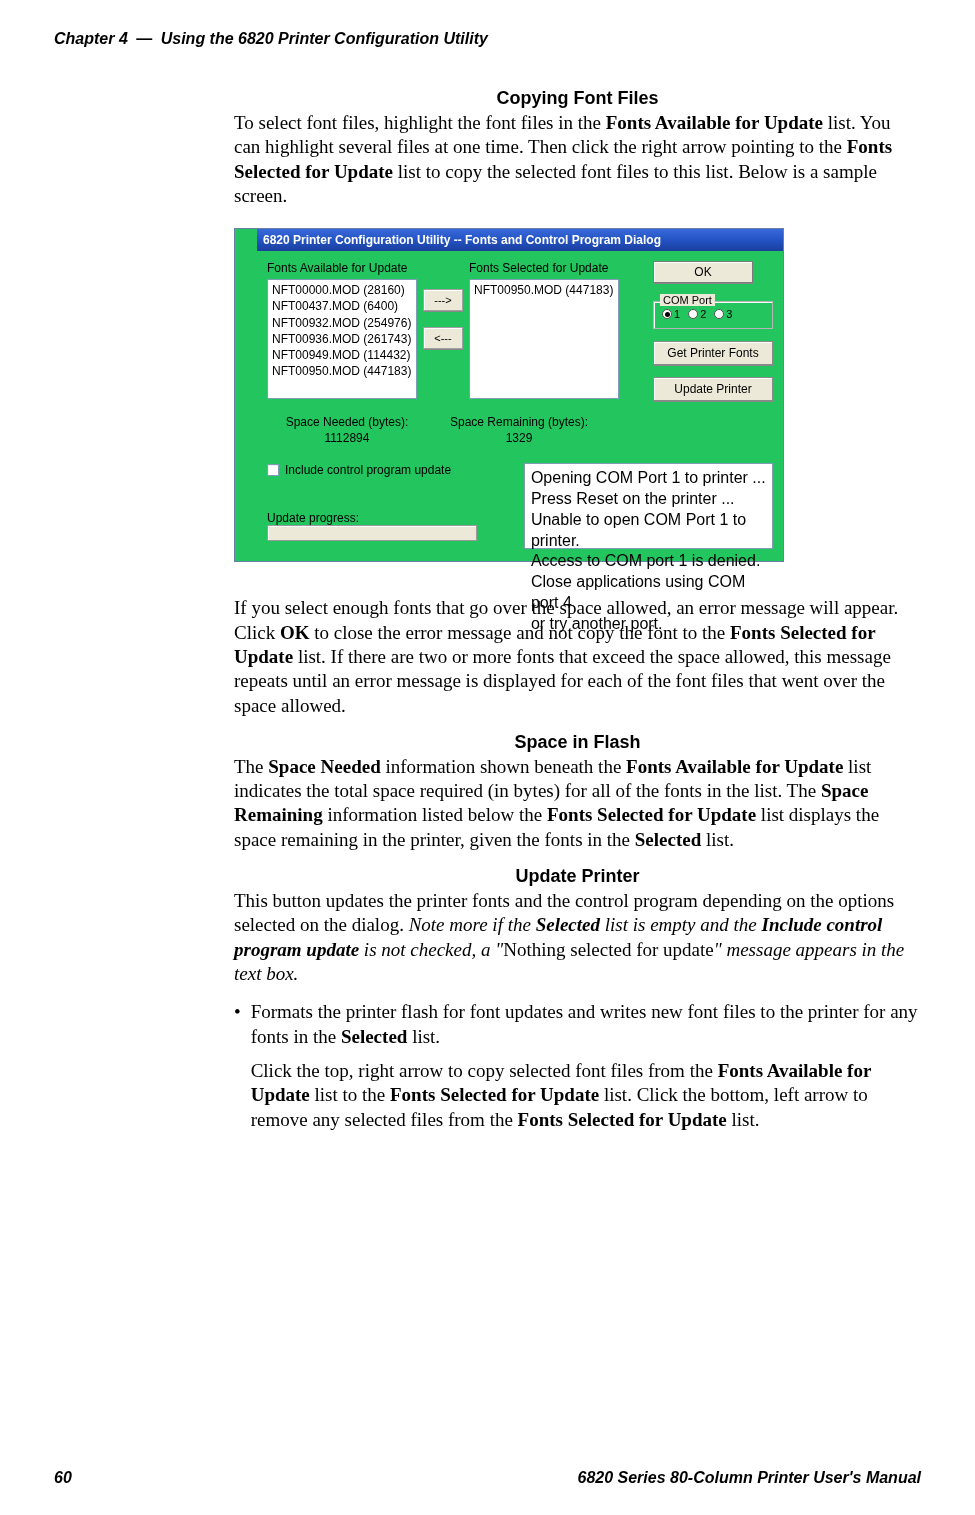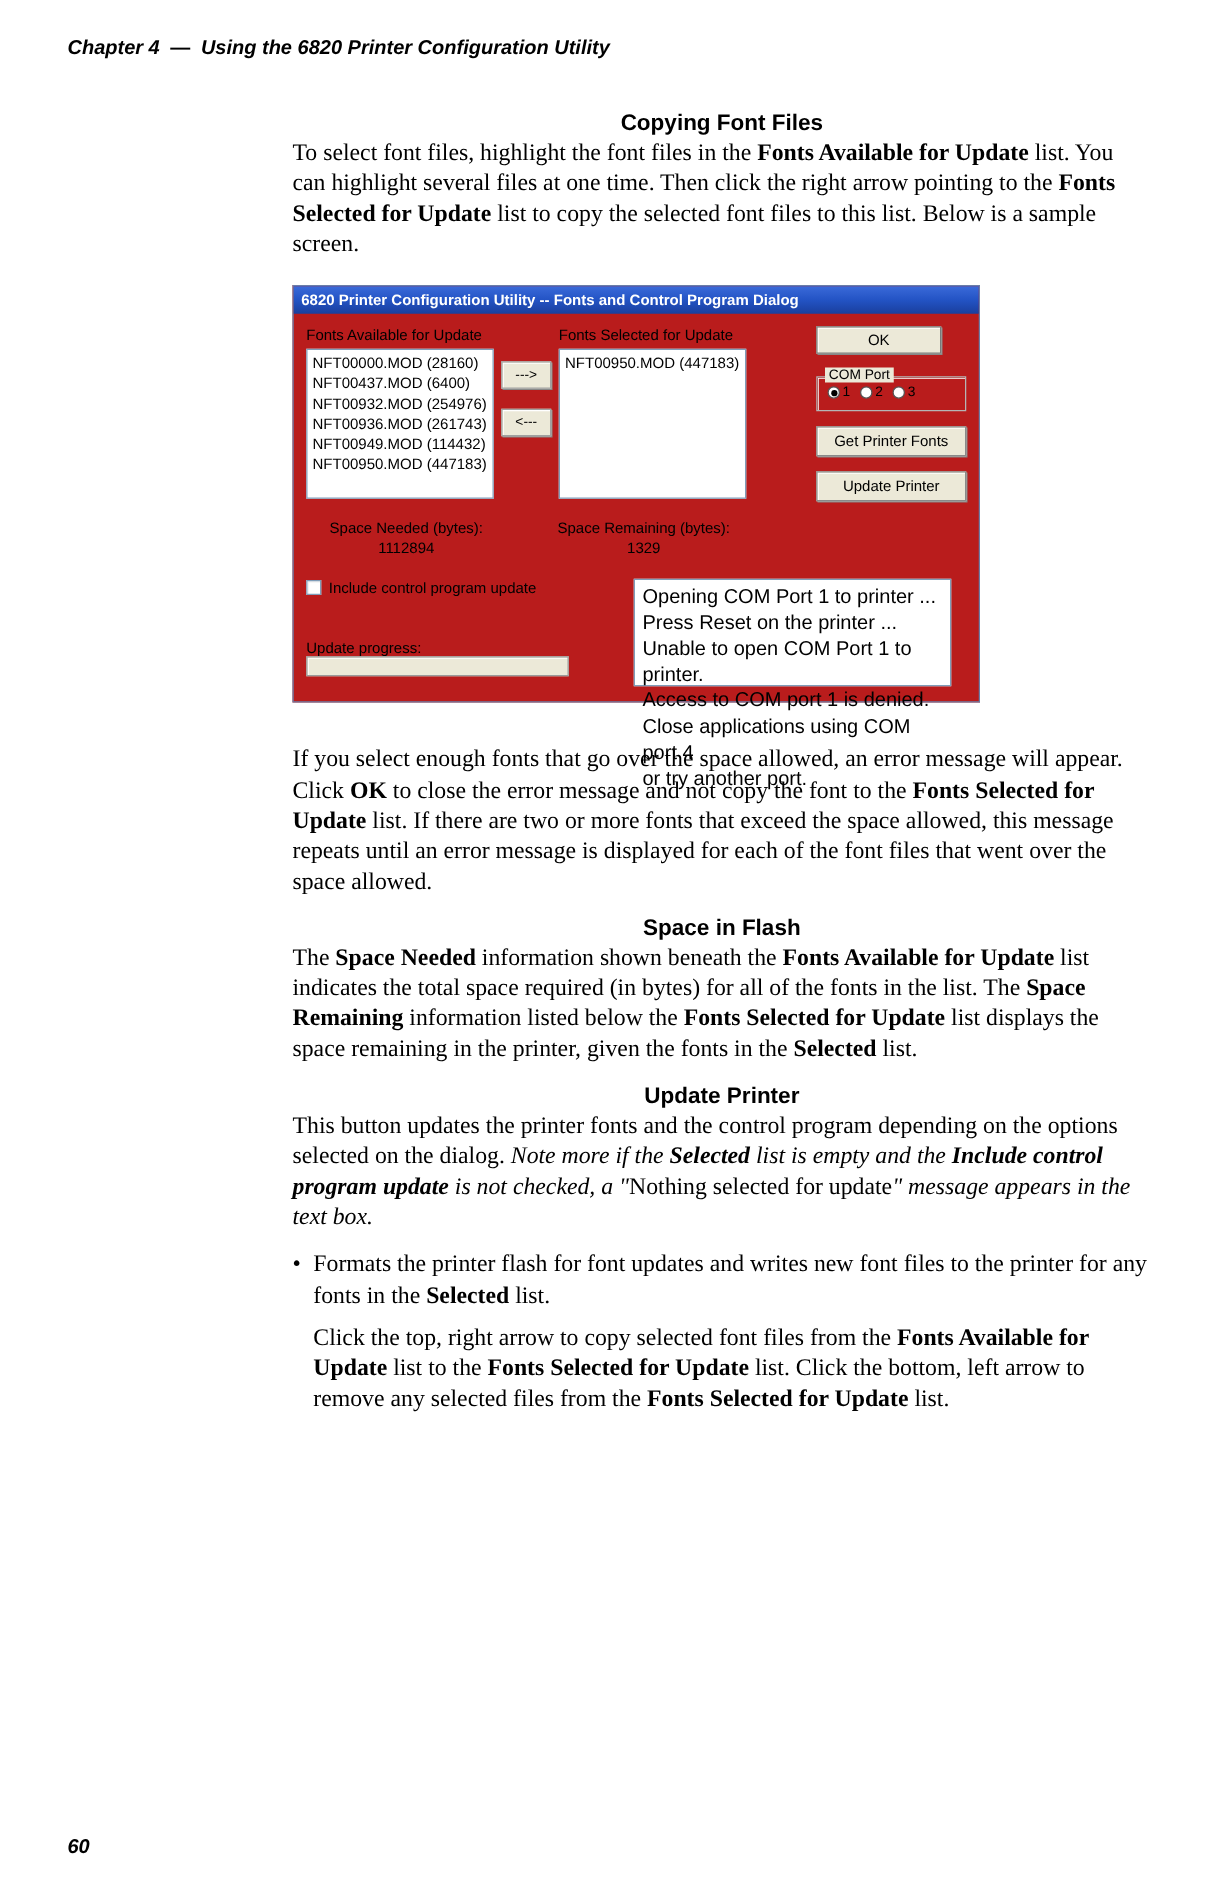--- a/index.html
+++ b/index.html
@@ -13,39 +13,39 @@
   .body { font-size: 19px; line-height: 1.28; margin-bottom: 14px; }
   .body b { font-weight: bold; }
   .body i { font-style: italic; }
   .bullet { display: flex; gap: 10px; font-size: 19px; line-height: 1.28; margin-bottom: 10px; }
   .bullet .dot { flex: 0 0 auto; }
   .bullet .btxt { flex: 1 1 auto; }
   .subpara { font-size: 19px; line-height: 1.28; margin-left: 22px; margin-top: 10px; }
 
   
   .shot-wrap { margin: 20px 0 34px 0; }
-  .win { width: 550px; border: 1px solid #6a7ea8; background: #b91c1c; font-family: Tahoma, Arial, sans-serif; font-size: 12px; color: #000; }
+  .win { width: 550px; border: 1px solid #6a7ea8; background: #22c55e; font-family: Tahoma, Arial, sans-serif; font-size: 12px; color: #000; padding-left: 22px; }
   .titlebar { height: 22px; background: linear-gradient(to bottom, #3a6ad9 0%, #2353c4 50%, #1a3f9d 100%); color: #fff; display: flex; align-items: center; padding: 0 6px; font-weight: bold; font-size: 12px; }
   .winbody { padding: 10px 10px 12px 10px; position: relative; }
   .row1 { display: flex; align-items: flex-start; gap: 6px; }
   .col { display: flex; flex-direction: column; }
   .lbl { font-size: 12px; margin-bottom: 4px; }
   .listbox { background: #fff; border: 1px solid #7f9db9; width: 150px; height: 120px; padding: 2px 4px; font-size: 12px; line-height: 1.35; overflow: hidden; }
   .arrows { display: flex; flex-direction: column; gap: 16px; margin-top: 28px; }
   .abtn { width: 40px; height: 22px; border: 1px solid #a0a0a0; background: #ece9d8; font-size: 11px; display: flex; align-items: center; justify-content: center; box-shadow: inset 1px 1px 0 #fff, 1px 1px 0 #888; }
   .rightcol { margin-left: auto; display: flex; flex-direction: column; gap: 12px; }
   .okbtn { width: 100px; height: 22px; border: 1px solid #7a7a7a; background: #ece9d8; display: flex; align-items: center; justify-content: center; box-shadow: inset 1px 1px 0 #fff, 1px 1px 0 #888; }
   .group { border: 1px solid #b5b5b5; padding: 6px 8px 8px 8px; position: relative; width: 120px; margin-top: 6px; box-shadow: inset 1px 1px 0 #fff; }
   .group .legend { position: absolute; top: -8px; left: 6px; background: #ece9d8; padding: 0 3px; font-size: 11px; }
   .radios { display: flex; gap: 8px; font-size: 11px; align-items: center; }
   .radio { display: inline-flex; align-items: center; gap: 2px; }
   .rdot { width: 10px; height: 10px; border: 1px solid #555; border-radius: 50%; background: #fff; display: inline-flex; align-items: center; justify-content: center; }
   .rdot.sel::after { content: ""; width: 5px; height: 5px; background: #000; border-radius: 50%; display: block; }
   .btn2 { width: 120px; height: 24px; border: 1px solid #8a8a8a; background: #ece9d8; display: flex; align-items: center; justify-content: center; font-size: 12px; box-shadow: inset 1px 1px 0 #fff, 1px 1px 0 #888; }
-  .row2 { display: flex; gap: 30px; margin-top: 14px; align-items: center; }
+  .row2 { display: flex; gap: 12px; margin-top: 14px; align-items: center; }
   .metric { text-align: center; font-size: 12px; width: 160px; }
   .metric .mval { margin-top: 2px; }
   .row3 { display: flex; gap: 12px; margin-top: 18px; align-items: flex-start; }
   .chk { display: flex; align-items: center; gap: 6px; font-size: 12px; }
   .chkbox { width: 12px; height: 12px; border: 1px solid #7f9db9; background: #fff; box-shadow: inset 1px 1px 0 #eee; }
   .status { background: #fff; border: 1px solid #7f9db9; padding: 4px 6px; font-size: 16px; line-height: 1.3; width: 254px; height: 86px; }
   .leftblock { display: flex; flex-direction: column; gap: 18px; width: 250px; }
   .progresslbl { font-size: 12px; margin-top: 16px; }
   .progressbar { width: 210px; height: 16px; border: 1px solid #9a9a9a; background: #ece9d8; box-shadow: inset 1px 1px 0 #fff; }
 
@@ -193,15 +193,16 @@
         <div class="subpara" style="margin-left:0; ">
           <span>Click the top, right arrow to copy selected font files from the </span><b>Fonts Available for Update</b><span> list to the </span><b>Fonts Selected for Update</b><span> list. Click the bottom, left arrow to remove any selected files from the </span><b>Fonts Selected for Update</b><span> list.</span>
         </div>
       </div>
     </div>
 
   </div>
 
   <div class="footer">
     <span>60</span>
+    <span>6820 Series 80-Column Printer User's Manual</span>
   </div>
 
 </div>
 
 </body></html>

